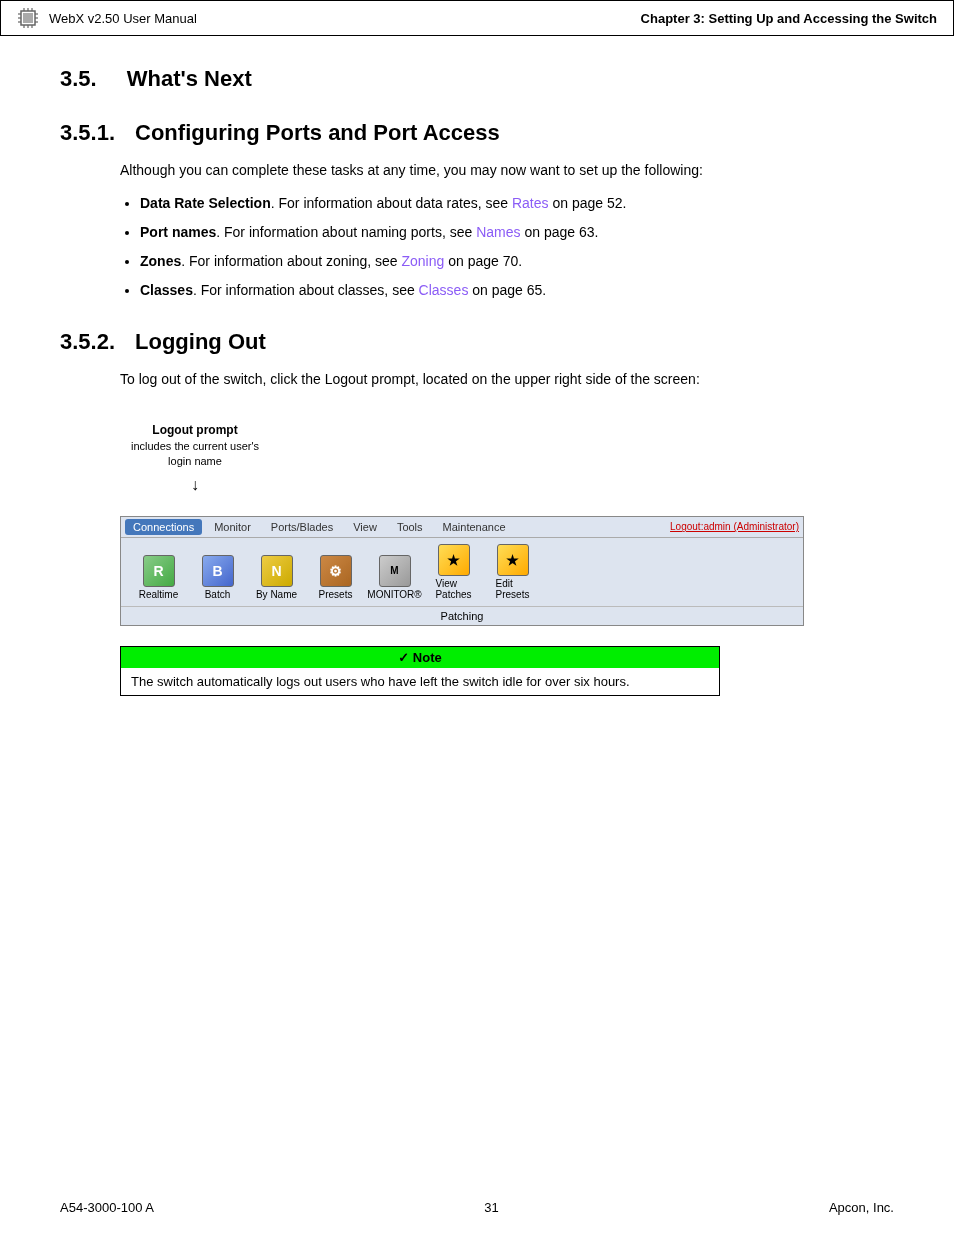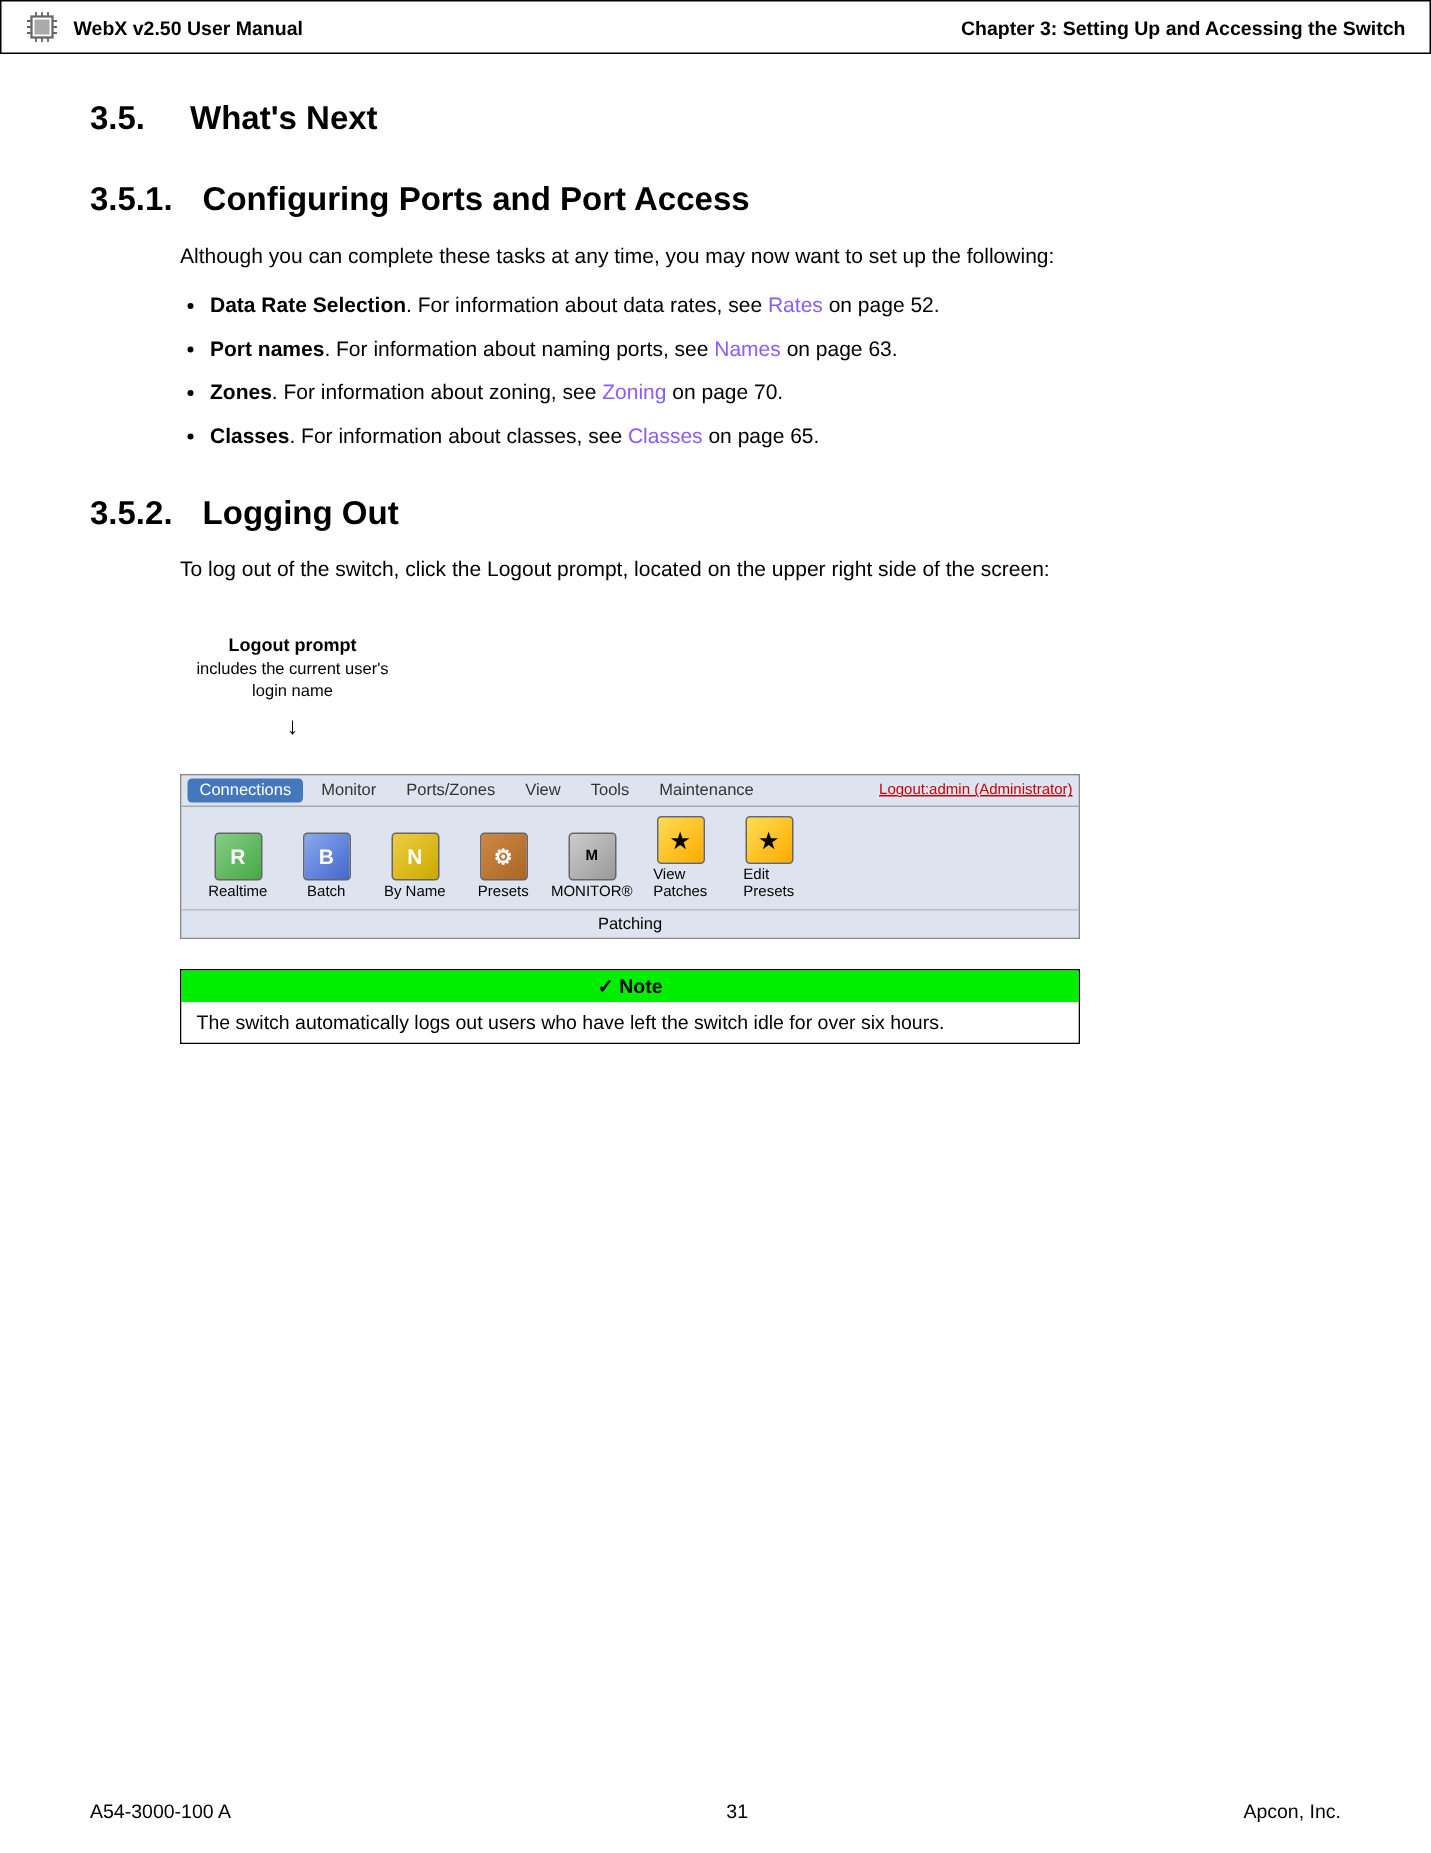--- a/index.html
+++ b/index.html
@@ -21,21 +21,21 @@
       background: #fff;
       margin-bottom: 0;
     }
     .page-header .chip-icon {
       width: 22px;
       height: 22px;
       margin-right: 10px;
     }
     .page-header .manual-title {
       font-size: 13px;
-      font-weight: bold;
+      font-weight: normal;
       flex: 1;
     }
     .page-header .chapter-title {
       font-size: 13px;
       font-weight: bold;
     }
 
     
     .content {
       padding: 30px 60px 40px 60px;
@@ -114,21 +114,21 @@
     .arrow-down {
       text-align: center;
       font-size: 16px;
       margin-top: 4px;
     }
 
     
     .ui-screenshot {
       border: 1px solid #888;
       background: #c8d0e0;
-      width: 600px;
+      width: 684px;
       margin-left: 60px;
       margin-bottom: 20px;
       font-size: 11px;
     }
 
     .ui-nav-bar {
       display: flex;
       align-items: center;
       background: #dde4f0;
       border-bottom: 1px solid #aaa;
@@ -298,21 +298,21 @@
         <div class="annotation-title">Logout prompt</div>
         <div class="annotation-body">includes the current user's login name</div>
         <div class="arrow-down">↓</div>
       </div>
     </div>
 
     <div class="ui-screenshot">
       <div class="ui-nav-bar">
         <div class="ui-nav-item active">Connections</div>
         <div class="ui-nav-item">Monitor</div>
-        <div class="ui-nav-item">Ports/Zones</div>
+        <div class="ui-nav-item">Ports/Blades</div>
         <div class="ui-nav-item">View</div>
         <div class="ui-nav-item">Tools</div>
         <div class="ui-nav-item">Maintenance</div>
         <div class="ui-nav-login">Logout:admin (Administrator)</div>
       </div>
       <div class="ui-toolbar">
         <div class="ui-tool-btn">
           <div class="ui-tool-icon icon-r">R</div>
           <span>Realtime</span>
         </div>

